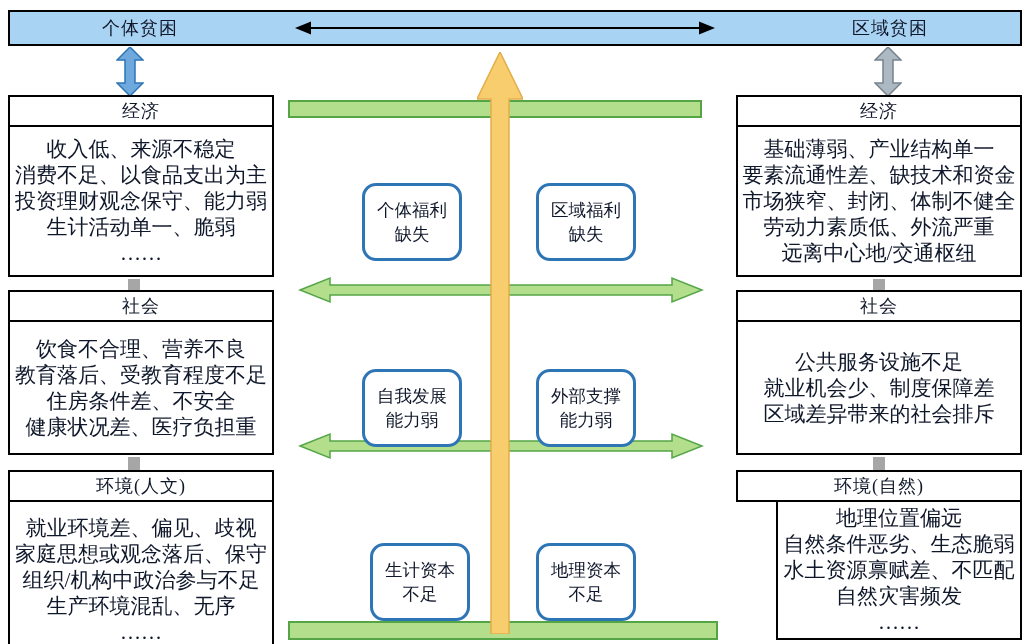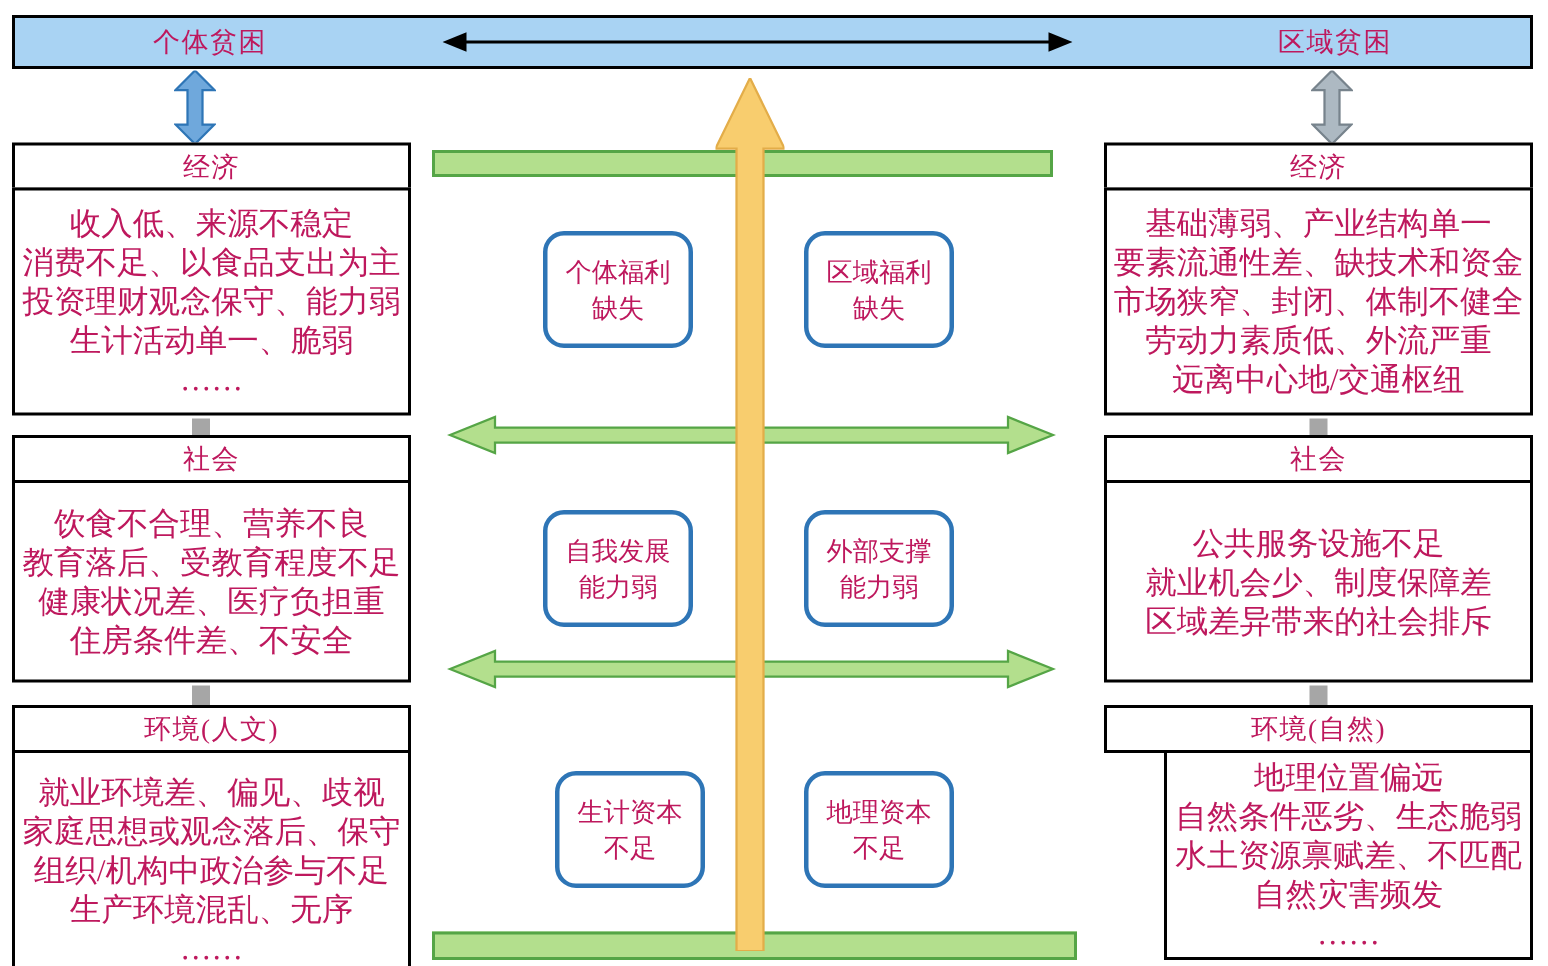--- a/index.html
+++ b/index.html
@@ -1,18 +1,18 @@
 <!DOCTYPE html>
 <html><head>
 <meta charset="utf-8">
 <style>
   html,body{margin:0;padding:0;background:#fff;}
   #stage{
     position:relative;width:1032px;height:644px;background:#fff;overflow:hidden;
-    font-family:"Liberation Serif","DejaVu Serif",serif;color:#be185d;
+    font-family:"Liberation Serif","DejaVu Serif",serif;color:#0f172a;
   }
   
   .banner{
     position:absolute;left:8px;top:10px;width:1014px;height:36px;
     background:#a9d3f3;border:2px solid #000;box-sizing:border-box;
   }
   .banner-label{
     position:absolute;top:0;height:32px;display:flex;align-items:center;justify-content:center;
     font-size:18px;letter-spacing:1px;
   }
@@ -32,21 +32,21 @@
     display:flex;flex-direction:column;align-items:center;justify-content:center;
     font-size:21px;
   }
   .content .line{line-height:26px;white-space:nowrap;}
   .connector{position:absolute;width:12px;background:#a6a6a6;}
   
   .cbox{
     position:absolute;width:100px;height:78px;background:#fff;
     border:3px solid #2e75b6;border-radius:14px;box-sizing:border-box;
     display:flex;flex-direction:column;align-items:center;justify-content:center;
-    font-size:17.5px;line-height:1.4;text-align:center;z-index:3;
+    font-size:17.5px;line-height:1.4;text-align:center;z-index:3;margin-top:29px;
   }
   
   .greenbar{
     position:absolute;background:#b3df8d;border:2px solid #55a546;box-sizing:border-box;z-index:1;
   }
 </style>
 </head>
 <body>
 
 <div id="stage">
@@ -77,22 +77,22 @@
         <div class="line">生计活动单一、脆弱</div>
         <div class="line">……</div>
       </div>
   </div>
   <div class="connector" style="left:128px;top:279px;height:11px;"></div>
   <div class="side-section left" style="top:290px;">
     <div class="hdr">社会</div>
     <div class="content" style="height:135px;">
         <div class="line">饮食不合理、营养不良</div>
         <div class="line">教育落后、受教育程度不足</div>
+        <div class="line">住房条件差、不安全</div>
         <div class="line">健康状况差、医疗负担重</div>
-        <div class="line">住房条件差、不安全</div>
       </div>
   </div>
   <div class="connector" style="left:128px;top:457px;height:13px;"></div>
   <div class="side-section left" style="top:470px;">
     <div class="hdr">环境(人文)</div>
     <div class="content" style="height:160px;">
         <div class="line">就业环境差、偏见、歧视</div>
         <div class="line">家庭思想或观念落后、保守</div>
         <div class="line">组织/机构中政治参与不足</div>
         <div class="line">生产环境混乱、无序</div>

